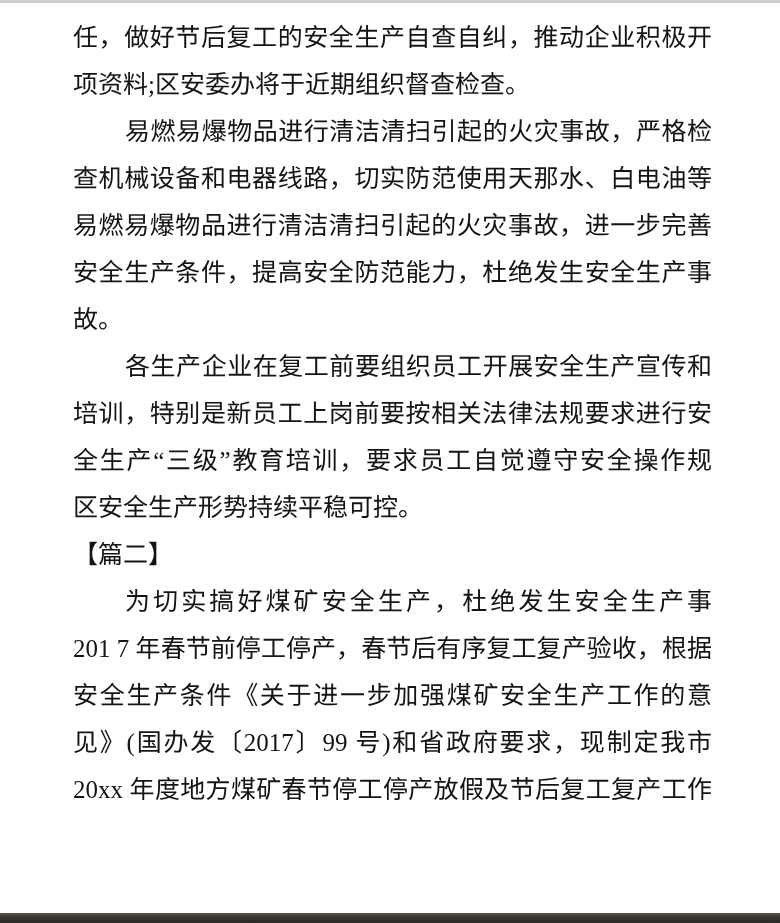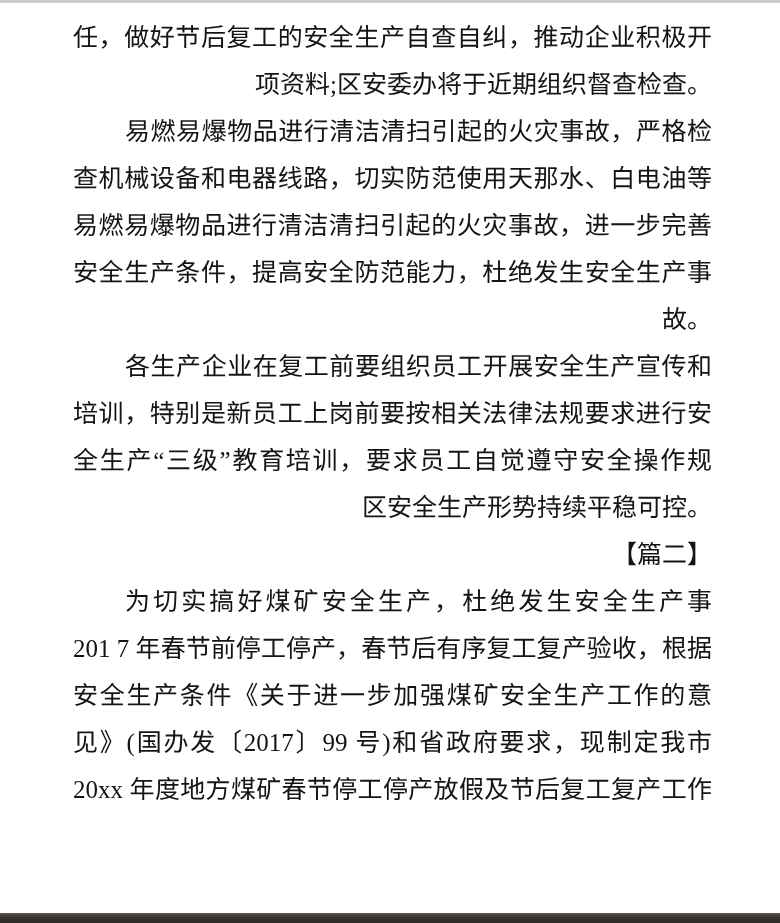--- a/index.html
+++ b/index.html
@@ -32,21 +32,21 @@
     width: 639px;
     color: var(--text-color, #141414);
   }
   .paragraph { margin: 0; }
   .line {
     height: 47px;
     line-height: 47px;
     font-size: 25px;
     letter-spacing: 0;
     white-space: nowrap;
-    text-align: right;
+    text-align: left;
     overflow: visible;
   }
   .line.fill {
     white-space: normal;
     text-align: justify;
     text-align-last: justify;
     -moz-text-align-last: justify;
   }
   .line.indent {
     text-indent: 52px;

